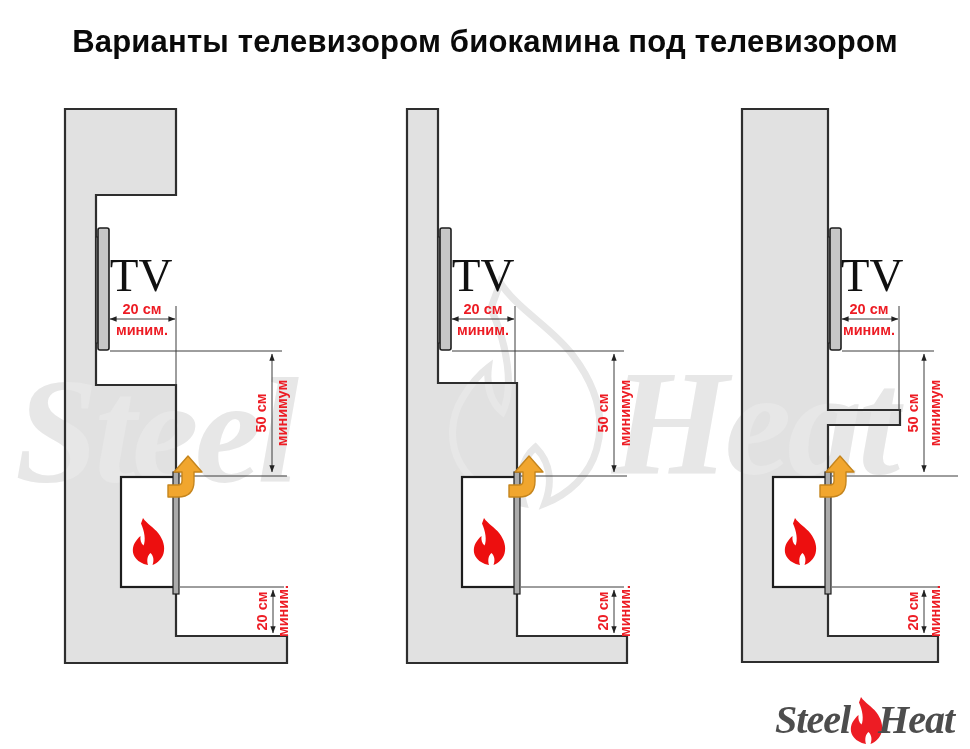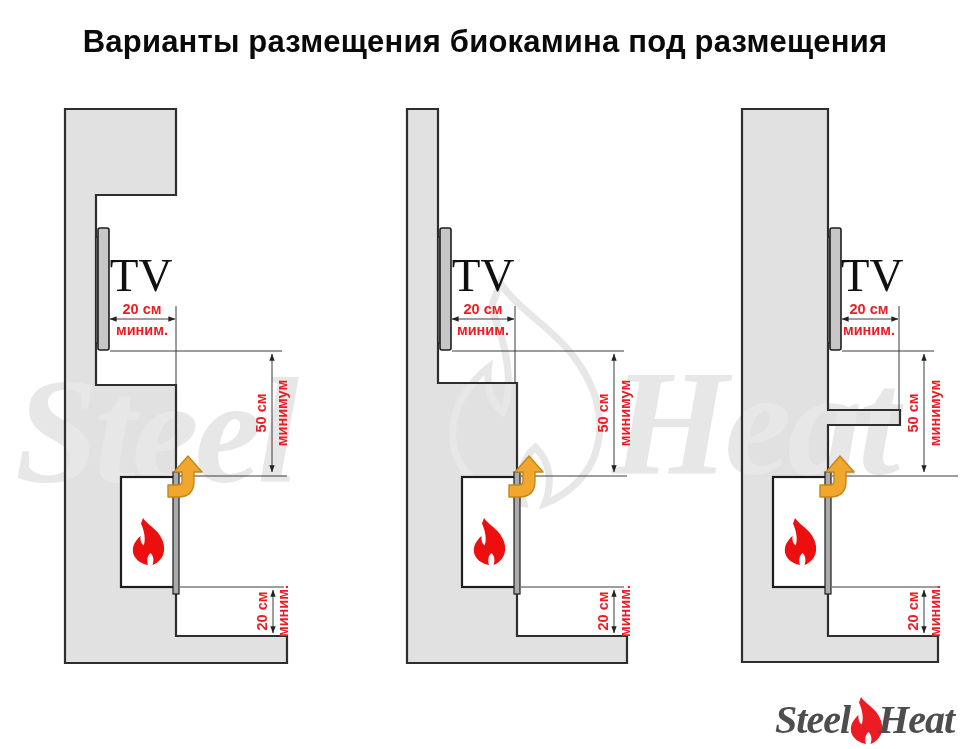--- a/index.html
+++ b/index.html
@@ -29,21 +29,21 @@
   
   .logo{position:absolute;right:16px;bottom:6px;display:flex;align-items:flex-end;
         font:italic bold 40px "Liberation Serif",serif;color:#4d4d4d;letter-spacing:-1px;}
   .logo .logo-flame{margin:0 -7px -2px -5px;}
 </style>
 </head>
 <body>
 
 <div class="page">
 
-  <h1 class="title">Варианты размещения биокамина под размещения</h1>
+  <h1 class="title">Варианты телевизором биокамина под телевизором</h1>
 
   <svg class="canvas" width="970" height="749" viewBox="0 0 970 749">
     <defs>
       <marker id="ah" viewBox="0 0 10 10" refX="9.5" refY="5" markerWidth="9" markerHeight="7" orient="auto-start-reverse">
         <path class="arrowhead" d="M0,1.2 L10,5 L0,8.8 Z"></path>
       </marker>
     </defs>
 
     <g>
       <path class="wall-fill" d="M65,109 H176 V195 H96 V385 H176 V636 H287 V663 H65 Z"></path>

